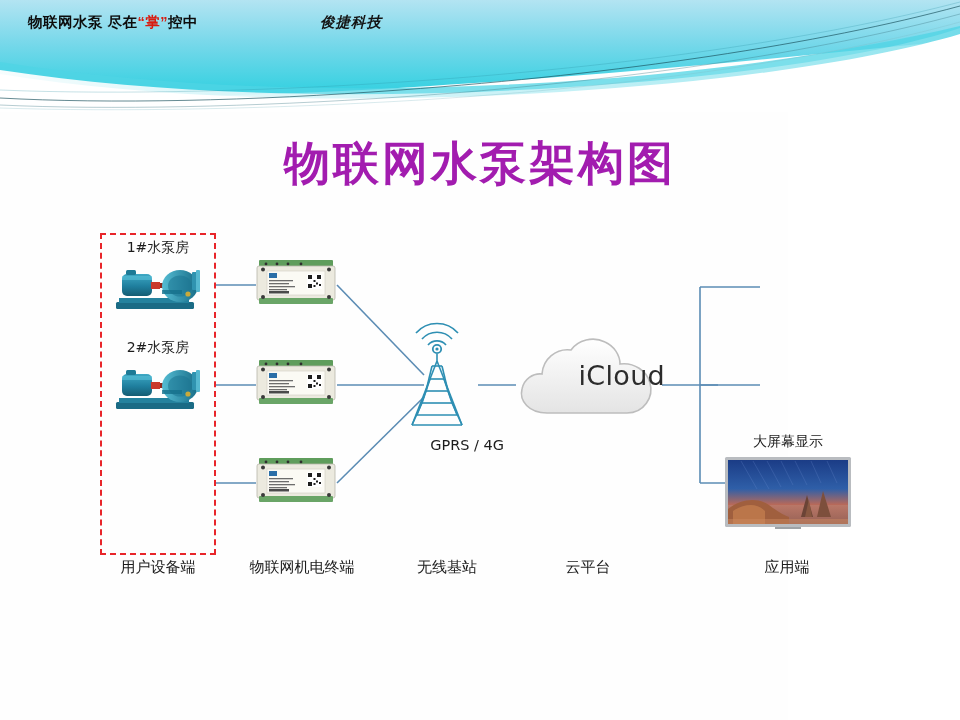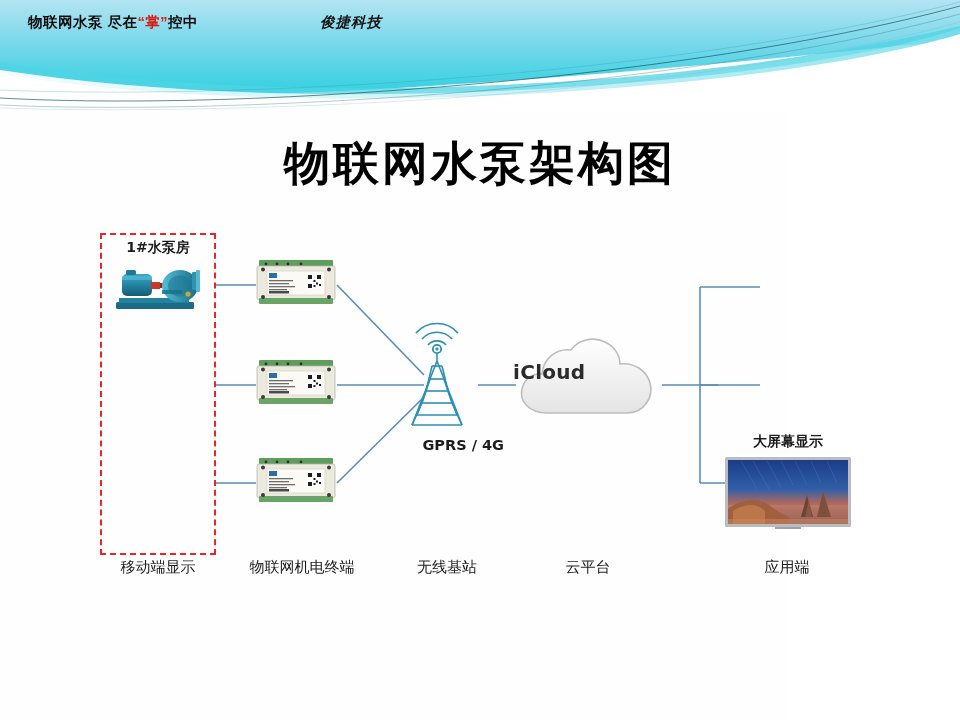--- a/index.html
+++ b/index.html
@@ -23,26 +23,26 @@
     position: absolute; left: 320px; top: 13px; z-index: 5;
     font-size: 14.5px; font-weight: bold; font-style: italic;
     color: #141414; font-family: "Liberation Serif", "DejaVu Serif", serif;
     letter-spacing: 1px; white-space: nowrap;
   }
 
   
   .main-title {
     position: absolute; left: 0; top: 133px; width: 960px;
     text-align: center; font-size: 46px; font-weight: bold;
-    color: #000000; letter-spacing: 3px;
+    color: #a21caf; letter-spacing: 3px;
     font-family: "DejaVu Sans", "Liberation Sans", sans-serif;
   }
 
   
-  .diagram { position: absolute; left: 0; top: 225px; width: 960px; height: 370px; font-weight: bold; }
+  .diagram { position: absolute; left: 0; top: 225px; width: 960px; height: 370px; }
   .wires { position: absolute; left: 0; top: 0; width: 960px; height: 370px; }
 
   
   .pump-group {
     position: absolute; left: 100px; top: 8px; width: 116px; height: 322px;
     border: 2px dashed #e8252a; background: transparent;
   }
 
   
   .pump-cell { position: absolute; left: 100px; width: 116px; text-align: center; }
@@ -59,22 +59,22 @@
   .tower { position: absolute; left: 392px; top: 96px; width: 90px; height: 112px; }
   .tower-label {
     position: absolute; left: 370px; top: 212px; width: 134px; text-align: right;
     font-size: 14.5px; color: #1c1c1c; white-space: nowrap;
     font-family: "DejaVu Sans", "Liberation Sans", sans-serif;
   }
 
   
   .cloud { position: absolute; left: 513px; top: 104px; width: 152px; height: 104px; }
   .cloud-text {
-    position: absolute; left: 513px; top: 135px; width: 152px; text-align: left;
-    font-size: 20px; color: #2b2b2b; letter-spacing: 0.3px;
+    position: absolute; left: 513px; top: 135px; width: 152px; text-align: right;
+    font-size: 27px; color: #2b2b2b; letter-spacing: 0.3px;
     font-family: "DejaVu Sans", "Liberation Sans", sans-serif;
   }
 
   
   .app { position: absolute; }
   .app-label {
     font-size: 14px; color: #1c1c1c; text-align: center; white-space: nowrap;
     margin-bottom: 4px; font-family: "DejaVu Sans", "Liberation Sans", sans-serif;
   }
 
@@ -179,20 +179,38 @@
         <rect x="50" y="23" width="5" height="5" fill="#8f2a1f"></rect>
         <ellipse cx="70" cy="26" rx="18" ry="16" fill="url(#pg2)"></ellipse>
         <ellipse cx="70" cy="26" rx="12" ry="10.5" fill="#1b7591" opacity=".55"></ellipse>
         <rect x="82" y="12" width="6" height="18" rx="1" fill="#2f93b0"></rect>
         <rect x="86" y="10" width="4" height="22" rx="1" fill="#55b8d0"></rect>
         <circle cx="78" cy="34" r="2.6" fill="#c8a93a"></circle>
         <rect x="52" y="30" width="20" height="4" fill="#15708c" opacity=".8"></rect>
       </svg>
     </div>
 
+    <div class="pump-cell" style="top:114px;">
+      <div class="pump-label">2#水泵房</div>
+      <svg class="pump-art" viewBox="0 0 96 56">
+        <rect x="6" y="42" width="78" height="7" rx="1.5" fill="#1a6b85"></rect>
+        <rect x="9" y="38" width="70" height="5" fill="#24829e"></rect>
+        <rect x="12" y="14" width="30" height="22" rx="5" fill="url(#pg1)"></rect>
+        <rect x="12" y="16" width="30" height="4" fill="#59c2d8" opacity=".6"></rect>
+        <rect x="16" y="10" width="10" height="5" rx="1.5" fill="#1d7a96"></rect>
+        <rect x="41" y="22" width="9" height="7" fill="#c9392b"></rect>
+        <rect x="50" y="23" width="5" height="5" fill="#8f2a1f"></rect>
+        <ellipse cx="70" cy="26" rx="18" ry="16" fill="url(#pg2)"></ellipse>
+        <ellipse cx="70" cy="26" rx="12" ry="10.5" fill="#1b7591" opacity=".55"></ellipse>
+        <rect x="82" y="12" width="6" height="18" rx="1" fill="#2f93b0"></rect>
+        <rect x="86" y="10" width="4" height="22" rx="1" fill="#55b8d0"></rect>
+        <circle cx="78" cy="34" r="2.6" fill="#c8a93a"></circle>
+        <rect x="52" y="30" width="20" height="4" fill="#15708c" opacity=".8"></rect>
+      </svg>
+    </div>
 
 
     <div class="gw" style="top:33px;">
       <svg viewBox="0 0 82 50" width="82" height="50">
         <rect x="4" y="2" width="74" height="8" rx="1" fill="#5f9d5c"></rect>
         <circle cx="11" cy="6" r="1.4" fill="#2e2e2e"></circle>
           <circle cx="22" cy="6" r="1.4" fill="#2e2e2e"></circle>
         <circle cx="33" cy="6" r="1.4" fill="#2e2e2e"></circle>
           <circle cx="46" cy="6" r="1.4" fill="#2e2e2e"></circle>
         <rect x="2" y="8" width="78" height="34" rx="2" fill="#eceadf" stroke="#b8b6aa" stroke-width="0.8"></rect>
@@ -375,20 +393,20 @@
         <path d="M100,36 L108,62 L94,62 Z" fill="#7d4f3c"></path>
         <path d="M86,44 L89,62 L82,62 Z" fill="#8f5c44" opacity=".8"></path>
         <rect x="5" y="64" width="120" height="5" fill="#cf8c62" opacity=".45"></rect>
         <rect x="52" y="72" width="26" height="2" fill="#9ea2a6"></rect>
       </svg>
     </div>
 
   </div>
 
   <div class="stages">
-    <div class="stage" style="left:98px; width:120px;">移动端显示</div>
+    <div class="stage" style="left:98px; width:120px;">用户设备端</div>
     <div class="stage" style="left:222px; width:160px;">物联网机电终端</div>
     <div class="stage" style="left:382px; width:130px;text-align:center;">无线基站</div>
     <div class="stage" style="left:528px; width:120px;">云平台</div>
     <div class="stage" style="left:722px; width:130px;">应用端</div>
   </div>
 
 </div>
 
 </body></html>

